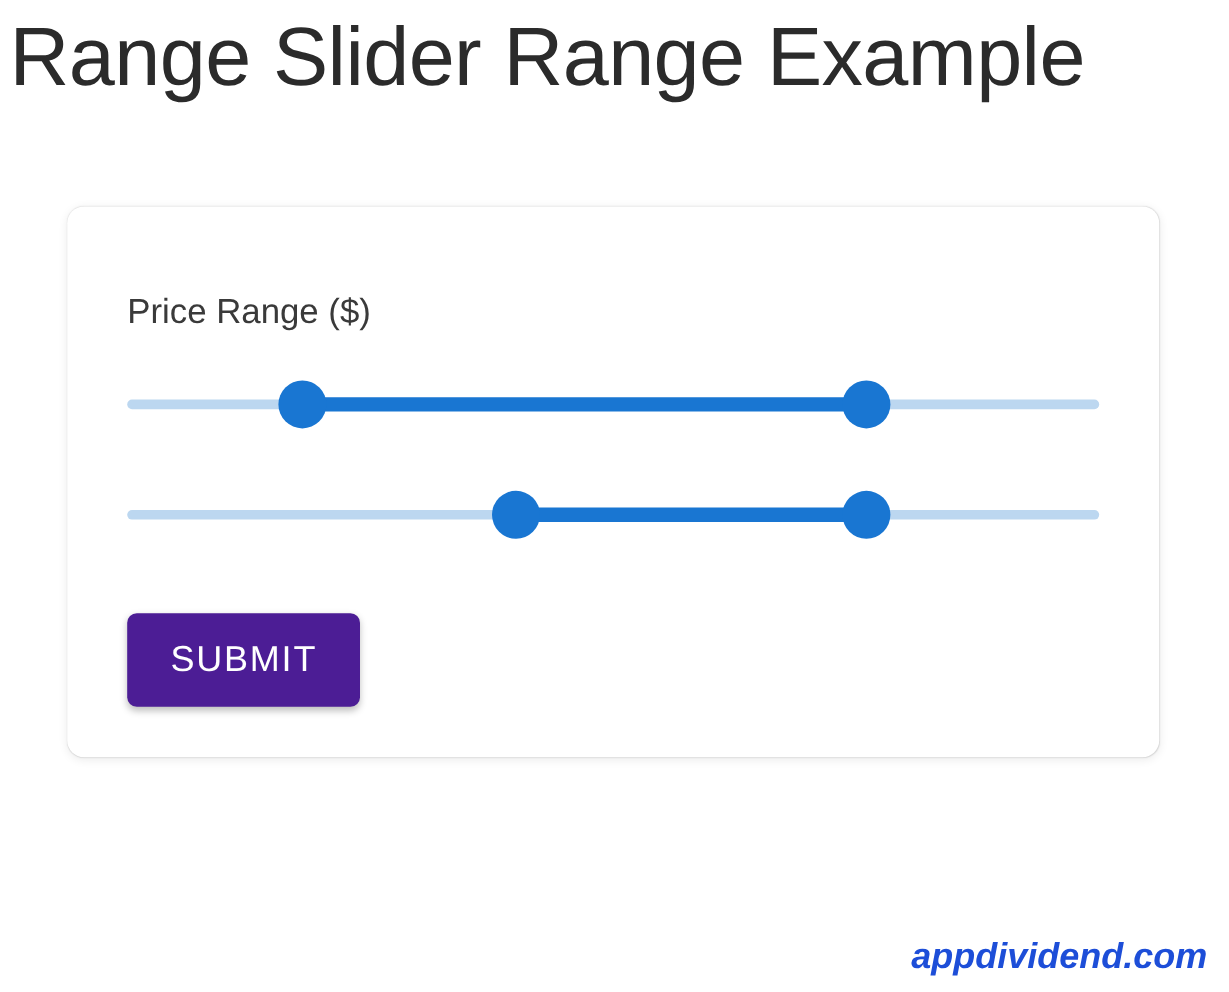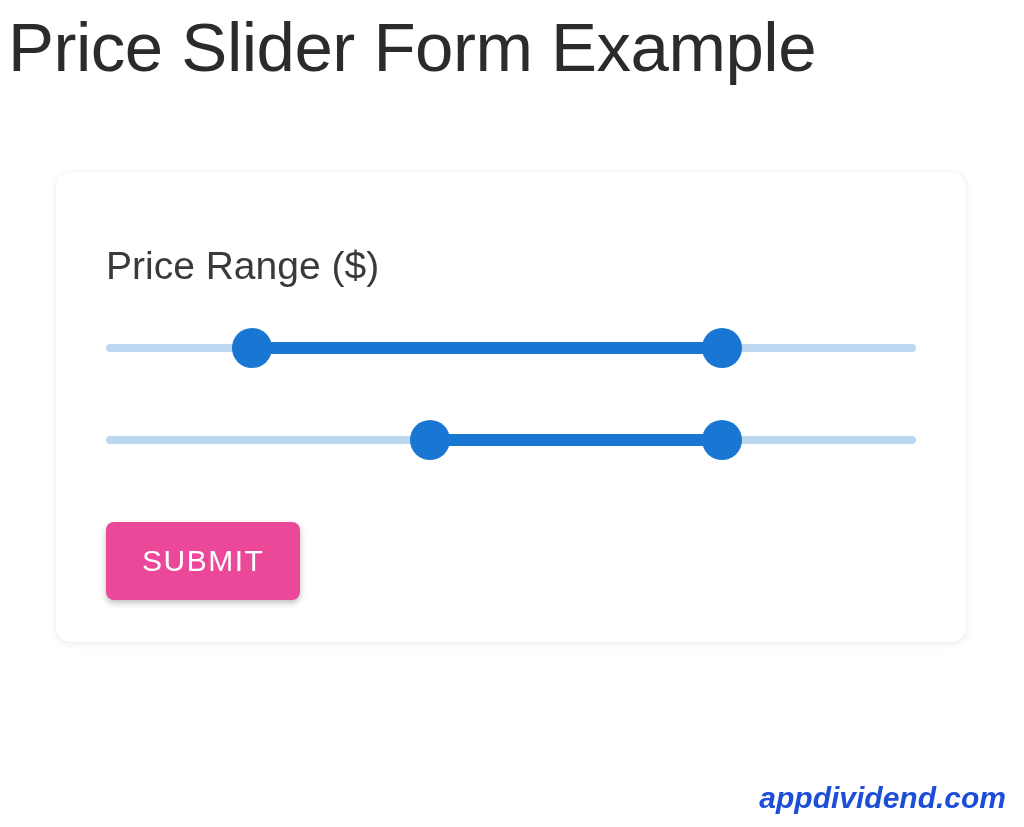--- a/index.html
+++ b/index.html
@@ -27,21 +27,21 @@
       width: 910px;
       background: #ffffff;
       border-radius: 14px;
       box-shadow: 0 2px 8px rgba(0,0,0,0.08), 0 0 1px rgba(0,0,0,0.12);
       padding: 72px 50px 42px 50px;
     }
     .slider-group {
       margin-bottom: 52px;
     }
     .slider-label {
-      font-size: 39px;
+      font-size: 29px;
       font-weight: 400;
       color: #3a3a3a;
       margin-bottom: 40px;
       display: block;
     }
     .slider-track-container {
       position: relative;
       width: 100%;
       height: 40px;
       display: flex;
@@ -63,21 +63,21 @@
     .slider-thumb {
       position: absolute;
       width: 40px;
       height: 40px;
       background: #1976d2;
       border-radius: 50%;
       transform: translateX(-50%);
       cursor: pointer;
     }
     .submit-button {
-      background: #ec4899;
+      background: #4c1d95;
       color: #ffffff;
       border: none;
       padding: 22px 36px;
       font-size: 30px;
       font-weight: 400;
       letter-spacing: 1.5px;
       border-radius: 8px;
       cursor: pointer;
       box-shadow: 0 3px 6px rgba(0,0,0,0.25);
       margin-top: 10px;
@@ -88,21 +88,21 @@
       right: 18px;
       color: #1d4ed8;
       font-size: 30px;
       font-weight: 700;
       font-style: italic;
     }
   </style>
 </head>
 <body>
 
-<h1 class="page-title">Price Slider Form Example</h1>
+<h1 class="page-title">Range Slider Range Example</h1>
 
 <div class="card">
 
   <div class="slider-group">
     <span class="slider-label">Price Range ($)</span>
     <div class="slider-track-container">
       <div class="slider-rail"></div>
       <div class="slider-track" id="track-0" style="left: 18%; width: 58%;"></div>
       <div class="slider-thumb" id="thumb-0-low" style="left: 18%;"></div>
       <div class="slider-thumb" id="thumb-0-high" style="left: 76%;"></div>

